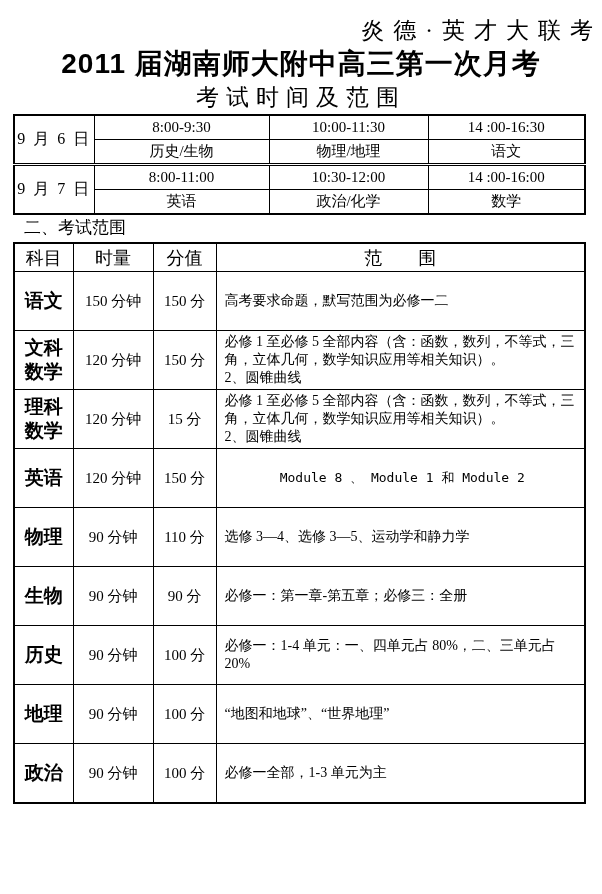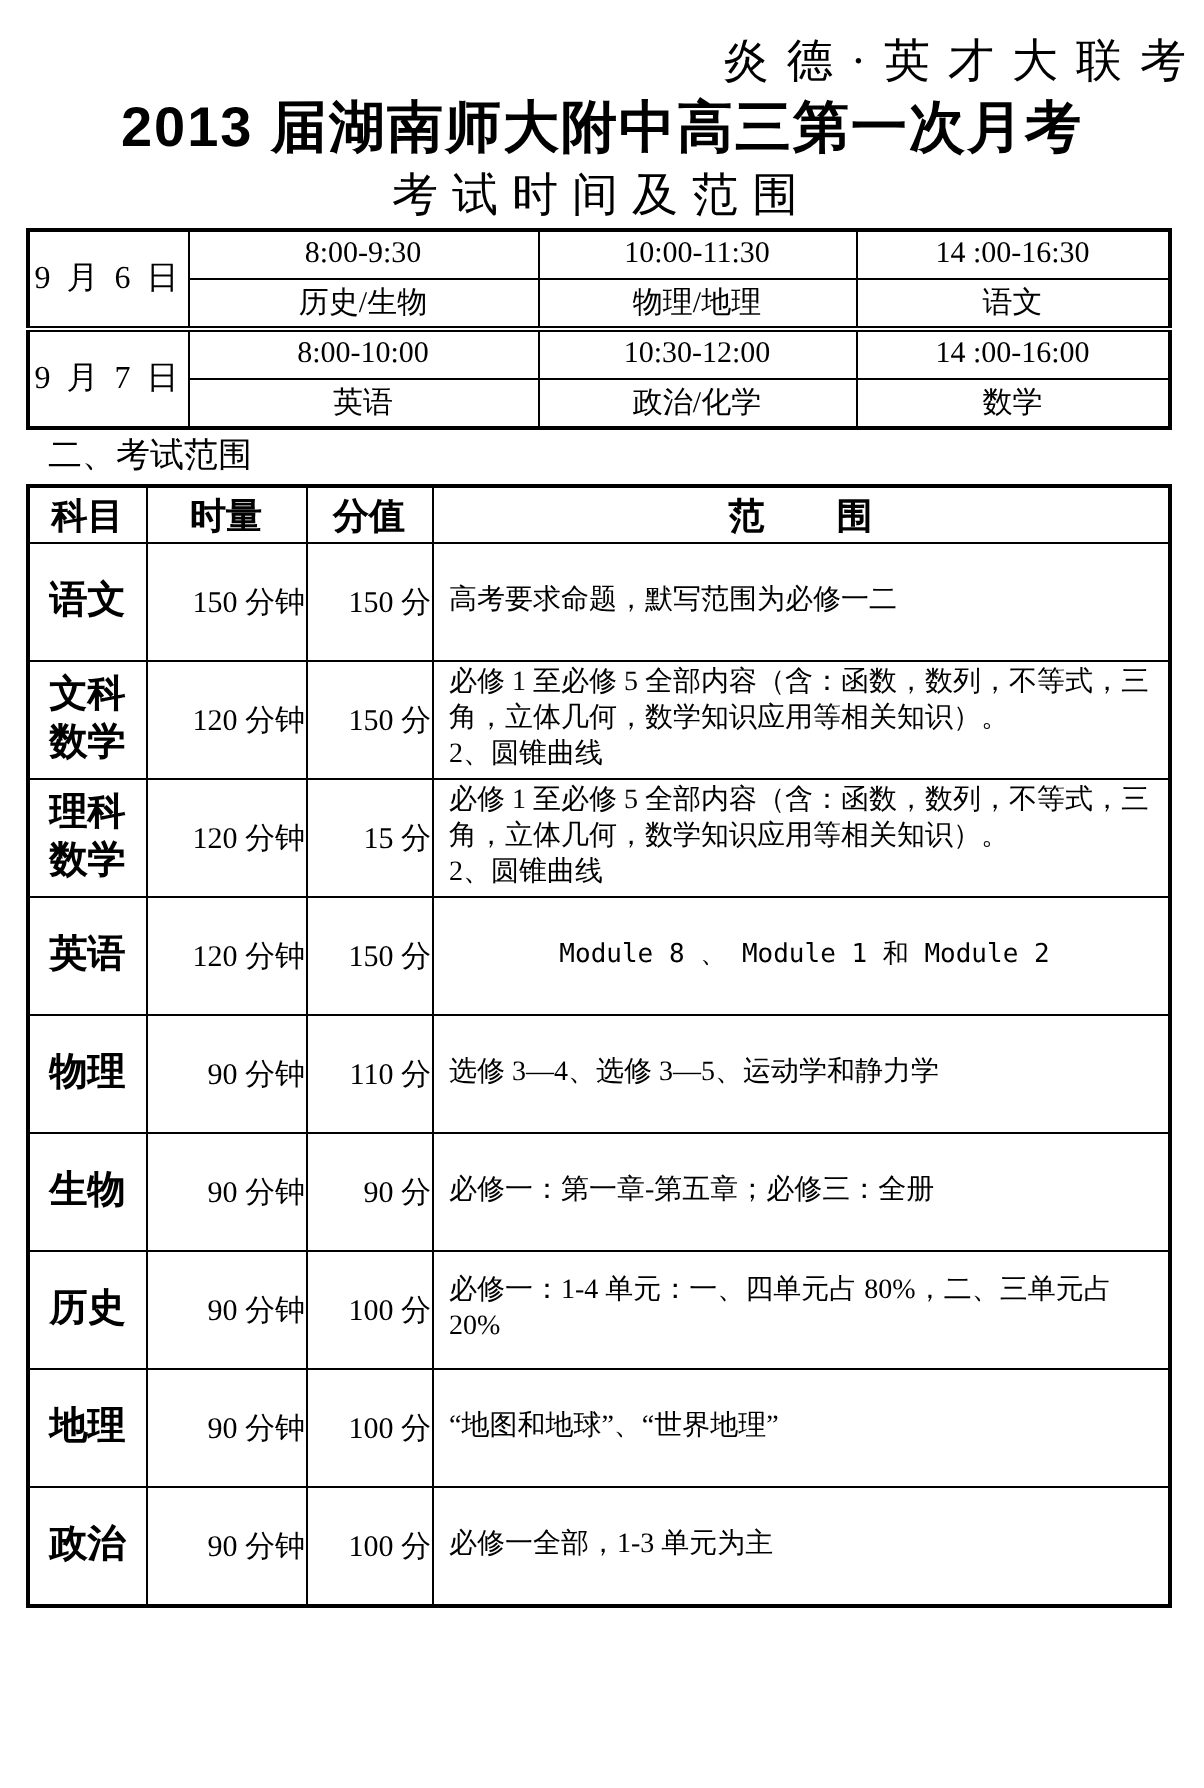--- a/index.html
+++ b/index.html
@@ -60,34 +60,34 @@
   .schedule td { text-align: center; height: 23px; font-size: 15px; }
   .schedule td.date { font-size: 16px; letter-spacing: 2px; margin-left: 12px; }
   .schedule .dbl td, .schedule td.dblb { border-bottom: 3px double #000; }
 
   
   .scope-tbl { margin-top: 3px; }
   .scope-tbl th {
     height: 27px;
     font-family: "Liberation Sans", sans-serif;
     font-size: 18px;
-    font-weight: bold;
+    font-weight: normal;
     text-align: center;
   }
   .scope-tbl td { height: 54px; }
   .scope-tbl td.subj {
     text-align: center;
     font-family: "Liberation Sans", sans-serif;
     font-size: 19px;
     font-weight: bold;
     line-height: 24px;
     padding: 0 3px;
   }
   .scope-tbl td.dur, .scope-tbl td.score {
-    text-align: right;
+    text-align: center;
     font-size: 15px;
   }
   .scope-tbl td.scope {
     text-align: left;
     font-size: 14px;
     line-height: 18px;
     padding: 2px 4px 2px 8px;
     white-space: pre-wrap;
     vertical-align: middle;
   }
@@ -97,21 +97,21 @@
     text-align: center;
   }
 </style>
 </head>
 <body>
 
 <div class="page">
 
   <div class="hdr">
     <div class="brand">炎德·英才大联考</div>
-    <div class="title">2013 届湖南师大附中高三第一次月考</div>
+    <div class="title">2011 届湖南师大附中高三第一次月考</div>
     <div class="subtitle">考试时间及范围</div>
   </div>
 
 
   <table class="schedule">
     <colgroup>
       <col style="width:80px">
         <col style="width:175px">
         <col style="width:159px">
         <col style="width:157px">
@@ -123,21 +123,21 @@
         <td>10:00-11:30</td>
         <td>14 :00-16:30</td>
       </tr>
       <tr class="dbl">
         <td>历史/生物</td>
         <td>物理/地理</td>
         <td>语文</td>
       </tr>
       <tr>
         <td class="date" rowspan="2">9 月 7 日</td>
-        <td>8:00-10:00</td>
+        <td>8:00-11:00</td>
         <td>10:30-12:00</td>
         <td>14 :00-16:00</td>
       </tr>
       <tr>
         <td>英语</td>
         <td>政治/化学</td>
         <td>数学</td>
       </tr>
     </tbody>
   </table>

